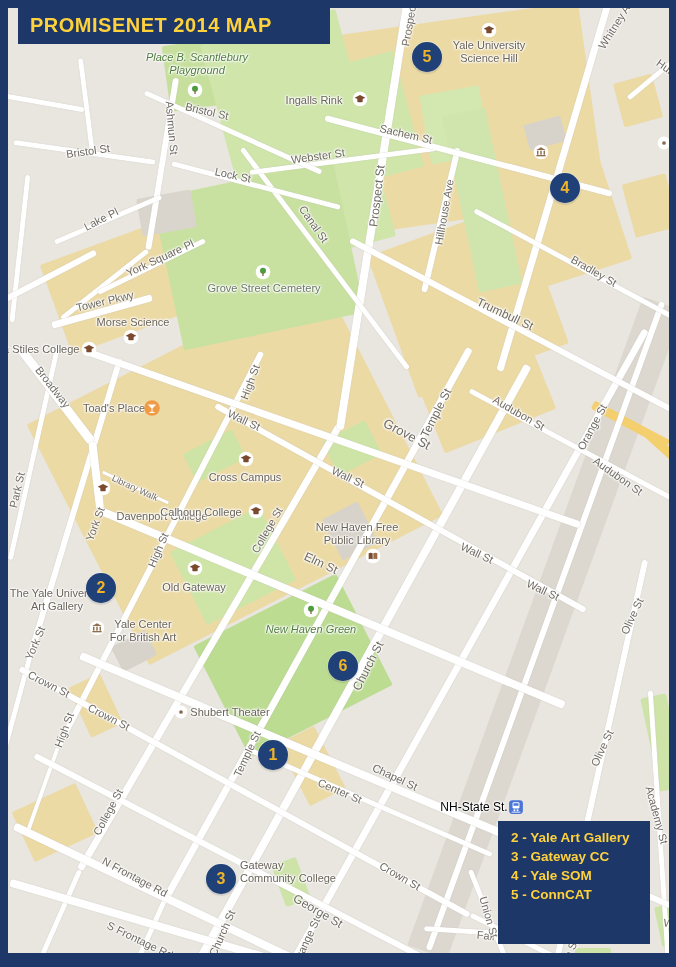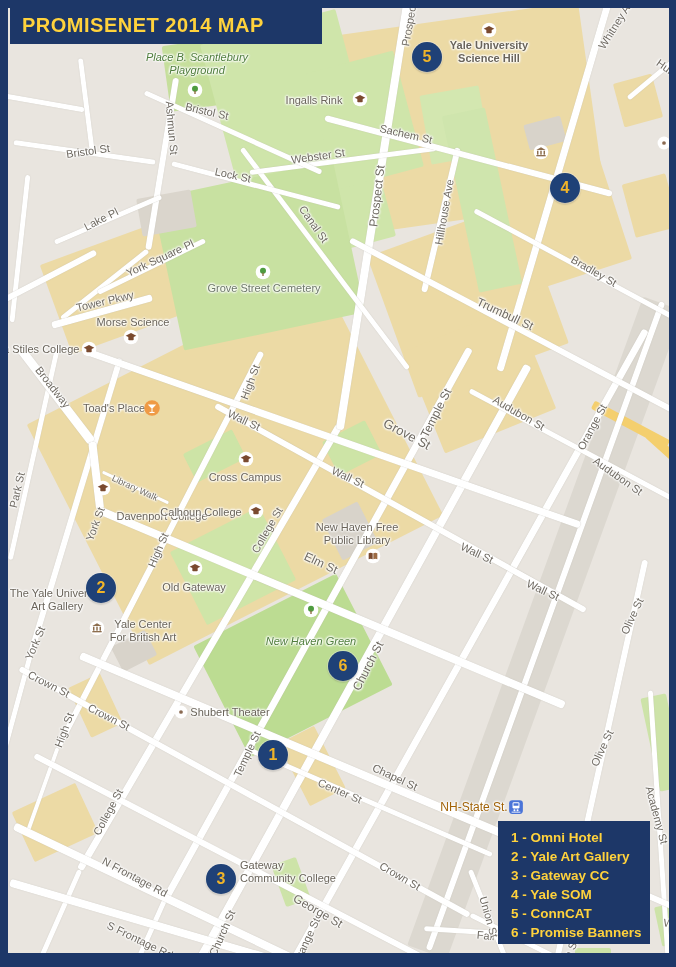--- a/index.html
+++ b/index.html
@@ -8,26 +8,26 @@
   .abs{position:absolute;}
   .area{position:absolute;border-radius:2px;}
   .road{position:absolute;background:#ffffff;border-radius:3px;box-shadow:0 0 1px rgba(180,175,165,.7);}
   .street-label{position:absolute;font-size:11px;color:#6f6a62;white-space:nowrap;z-index:5;
     text-shadow:-1px 0 2px #fff,1px 0 2px #fff,0 -1px 2px #fff,0 1px 2px #fff,0 0 3px #fff;}
   .place-label{position:absolute;font-size:11px;line-height:13px;color:#6a645a;white-space:pre-line;
     text-align:center;z-index:5;
     text-shadow:-1px 0 2px #fff,1px 0 2px #fff,0 -1px 2px #fff,0 1px 2px #fff,0 0 3px #fff;}
   .place-label.park{color:#4f7d3c;font-style:italic;}
   .place-label.cemetery{color:#6d7868;}
-  .place-label.transit{color:#a16207;font-size:12px;}
+  .place-label.transit{color:#000000;font-size:12px;}
   .poi-icon{position:absolute;z-index:6;transform:translate(-50%,-50%);line-height:0;}
   .marker{position:absolute;width:30px;height:30px;border-radius:50%;z-index:7;
     transform:translate(-50%,-50%);display:flex;align-items:center;justify-content:center;
     font-weight:bold;font-size:16px;box-shadow:0 0 0 1px rgba(255,255,255,.35),0 1px 2px rgba(0,0,0,.35);}
-  #banner{position:absolute;left:10px;top:6px;width:312px;height:38px;z-index:10;
+  #banner{position:absolute;left:18px;top:6px;width:312px;height:38px;z-index:10;
     display:flex;align-items:center;padding-left:12px;box-sizing:border-box;}
   #banner span{font-size:20px;font-weight:bold;letter-spacing:.5px;}
   #legend{position:absolute;left:498px;top:821px;width:152px;height:123px;z-index:10;
     box-sizing:border-box;padding:7px 0 0 13px;}
   .legend-item{font-size:13.5px;font-weight:bold;line-height:19px;white-space:nowrap;}
   .border-strip{position:absolute;z-index:20;}
 </style>
 </head>
 <body>
 
@@ -180,21 +180,21 @@
           <circle cx="12" cy="12" r="11" fill="#fff"></circle>
           <circle cx="12" cy="10" r="4.5" fill="#4e9c3f"></circle>
           <rect x="11" y="13" width="2" height="5" fill="#8a6a3c"></rect>
         </svg></div>
       <div class="place-label" style="left: 314px; top: 100px; transform: translate(-50%, -50%);">Ingalls Rink</div>
       <div class="poi-icon" style="left: 360px; top: 99px;"><svg width="16" height="16" viewBox="0 0 24 24">
           <circle cx="12" cy="12" r="11" fill="#fff"></circle>
           <polygon points="12,6 20,10 12,14 4,10" fill="#7a4a2f"></polygon>
           <path d="M8 12 v4 c0 1.2 8 1.2 8 0 v-4" fill="#7a4a2f"></path>
         </svg></div>
-      <div class="place-label" style="left: 489px; top: 52px; transform: translate(-50%, -50%); font-weight: bold;">Yale University
+      <div class="place-label" style="left: 489px; top: 52px; transform: translate(-50%, -50%);">Yale University
 Science Hill</div>
       <div class="poi-icon" style="left: 489px; top: 30px;"><svg width="16" height="16" viewBox="0 0 24 24">
           <circle cx="12" cy="12" r="11" fill="#fff"></circle>
           <polygon points="12,6 20,10 12,14 4,10" fill="#7a4a2f"></polygon>
           <path d="M8 12 v4 c0 1.2 8 1.2 8 0 v-4" fill="#7a4a2f"></path>
         </svg></div>
       <div class="poi-icon" style="left: 541px; top: 152px;"><svg width="16" height="16" viewBox="0 0 24 24">
           <circle cx="12" cy="12" r="11" fill="#fff"></circle>
           <polygon points="12,5 19,9 5,9" fill="#8d6e4e"></polygon>
           <rect x="6" y="10" width="2.2" height="6" fill="#8d6e4e"></rect>
@@ -263,21 +263,21 @@
           <rect x="15.8" y="10" width="2.2" height="6" fill="#8d6e4e"></rect>
           <rect x="5" y="16.5" width="14" height="2" fill="#8d6e4e"></rect>
         </svg></div>
       <div class="place-label" style="left: 357px; top: 534px; transform: translate(-50%, -50%);">New Haven Free
 Public Library</div>
       <div class="poi-icon" style="left: 373px; top: 556px;"><svg width="16" height="16" viewBox="0 0 24 24">
           <circle cx="12" cy="12" r="11" fill="#fff"></circle>
           <path d="M5.5 8 q3-1.5 6 0 v9 q-3-1.5-6 0 z" fill="#7a4a2f"></path>
           <path d="M18.5 8 q-3-1.5-6 0 v9 q3-1.5 6 0 z" fill="#9c6b45"></path>
         </svg></div>
-      <div class="place-label park" style="left: 311px; top: 629px; transform: translate(-50%, -50%); margin-top: 12px;">New Haven Green</div>
+      <div class="place-label park" style="left: 311px; top: 629px; transform: translate(-50%, -50%);">New Haven Green</div>
       <div class="poi-icon" style="left: 311px; top: 610px;"><svg width="16" height="16" viewBox="0 0 24 24">
           <circle cx="12" cy="12" r="11" fill="#fff"></circle>
           <circle cx="12" cy="10" r="4.5" fill="#4e9c3f"></circle>
           <rect x="11" y="13" width="2" height="5" fill="#8a6a3c"></rect>
         </svg></div>
       <div class="place-label" style="left: 230px; top: 712px; transform: translate(-50%, -50%);">Shubert Theater</div>
       <div class="poi-icon" style="left: 181px; top: 712px;"><svg width="14" height="14" viewBox="0 0 24 24">
           <circle cx="12" cy="12" r="11" fill="#fff"></circle>
           <circle cx="12" cy="12" r="3.2" fill="#8a6a52"></circle>
         </svg></div>
@@ -302,25 +302,23 @@
       <div class="marker" style="left: 565px; top: 188px; background: rgb(31, 65, 119); color: rgb(240, 180, 41);">4</div>
       <div class="marker" style="left: 427px; top: 57px; background: rgb(31, 65, 119); color: rgb(240, 180, 41);">5</div>
       <div class="marker" style="left: 343px; top: 666px; background: rgb(31, 65, 119); color: rgb(240, 180, 41);">6</div>
     </div>
 
   <div id="banner" style="background: rgb(29, 55, 104);">
     <span style="color: rgb(255, 210, 60);">PROMISENET 2014 MAP</span>
   </div>
 
   <div id="legend" style="background: rgb(29, 55, 104);">
-      <div class="legend-item" style="color: rgb(255, 210, 60);">1 - Omni Hotel</div>
       <div class="legend-item" style="color: rgb(255, 210, 60);">2 - Yale Art Gallery</div>
       <div class="legend-item" style="color: rgb(255, 210, 60);">3 - Gateway CC</div>
       <div class="legend-item" style="color: rgb(255, 210, 60);">4 - Yale SOM</div>
       <div class="legend-item" style="color: rgb(255, 210, 60);">5 - ConnCAT</div>
-      <div class="legend-item" style="color: rgb(255, 210, 60);">6 - Promise Banners</div>
     </div>
 
   <div class="border-strip" style="left: 0px; top: 0px; width: 676px; height: 8px; background: rgb(29, 55, 104);"></div>
   <div class="border-strip" style="left: 0px; top: 0px; width: 8px; height: 967px; background: rgb(29, 55, 104);"></div>
   <div class="border-strip" style="left: 669px; top: 0px; width: 7px; height: 967px; background: rgb(29, 55, 104);"></div>
   <div class="border-strip" style="left: 0px; top: 953px; width: 676px; height: 14px; background: rgb(29, 55, 104);"></div>
 </div>
 
 </body></html>

